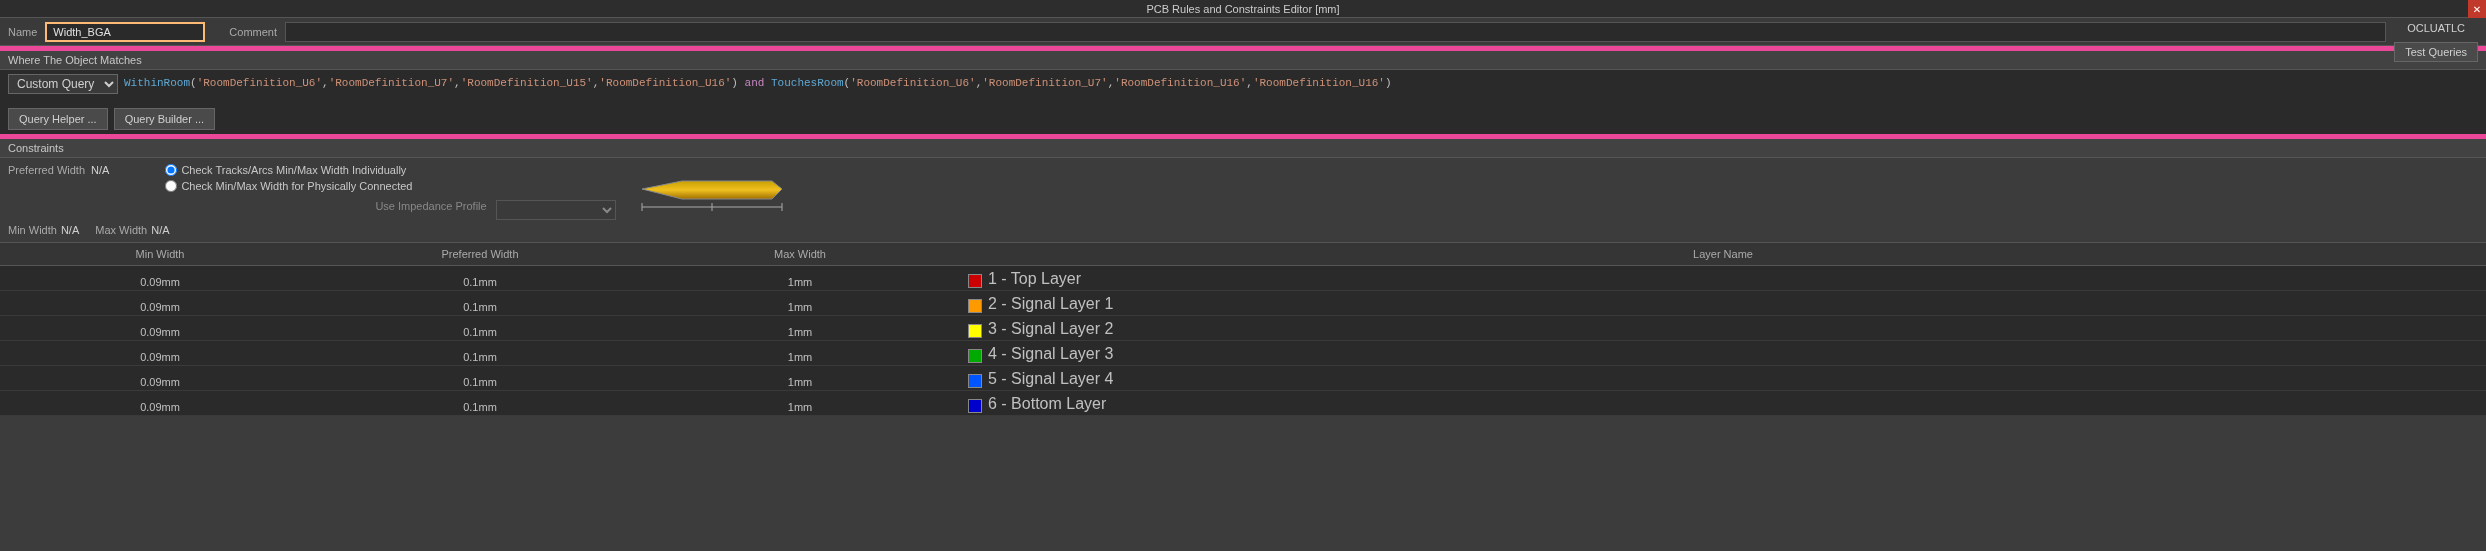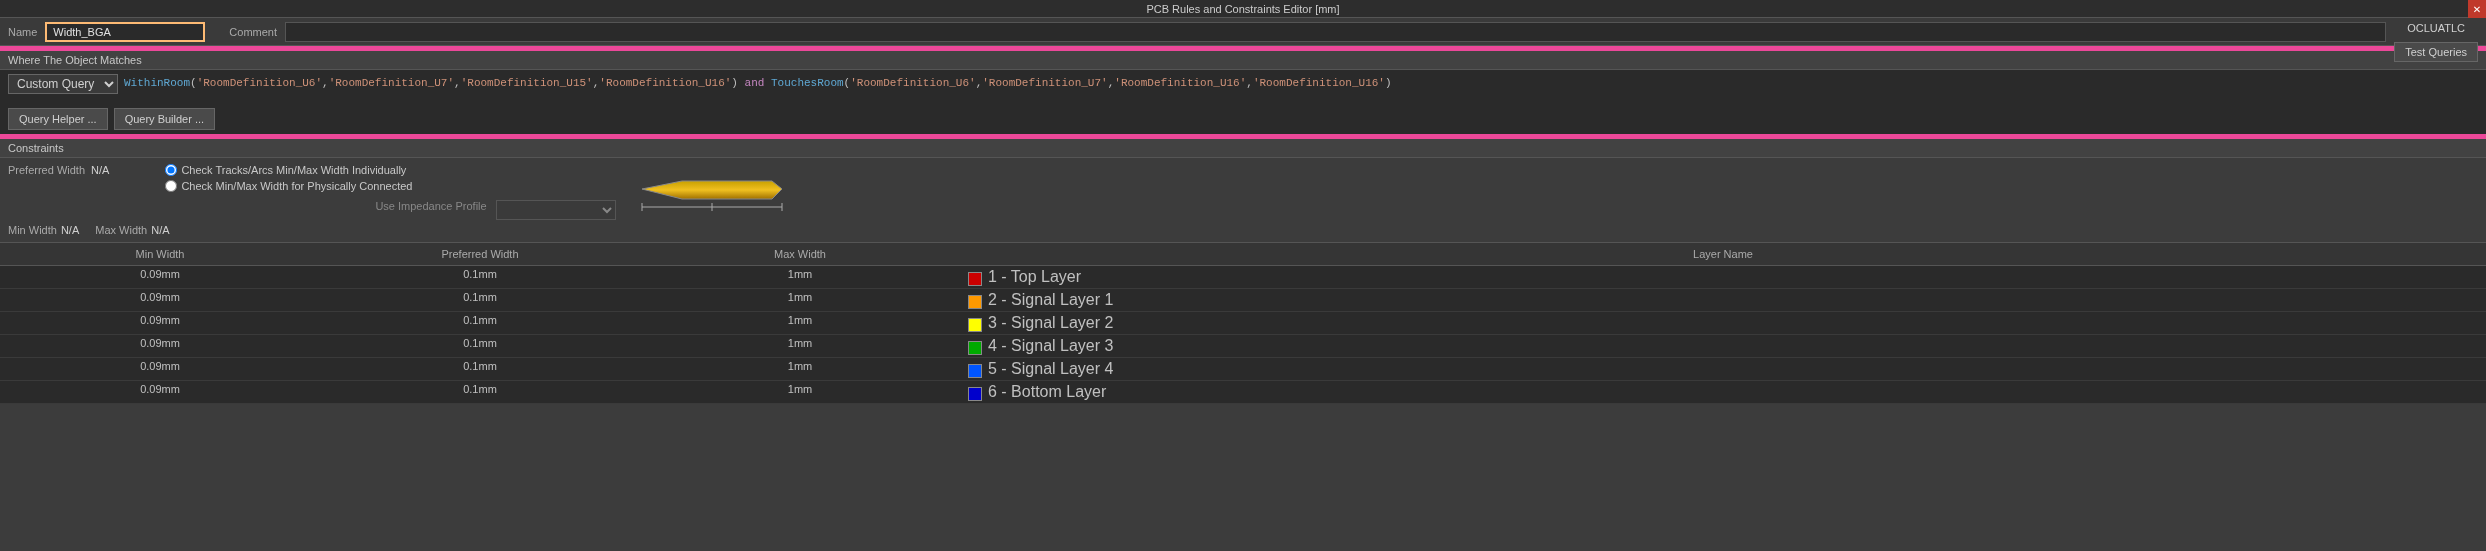--- a/index.html
+++ b/index.html
@@ -246,20 +246,21 @@
     .table-row-item {
       display: grid;
       grid-template-columns: 320px 320px 320px 1fr;
       border-bottom: 1px solid #3a3a3a;
     }
     .td-cell {
       padding: 2px 8px;
       font-size: 11px;
       color: #c0c0c0;
       text-align: center;
+      margin-top: 8px;
     }
     .layer-cell {
       display: flex;
       align-items: flex-end;
       gap: 6px;
       padding: 2px 8px;
       font-size: 16px;
       color: #c0c0c0;
     }
   </style>

